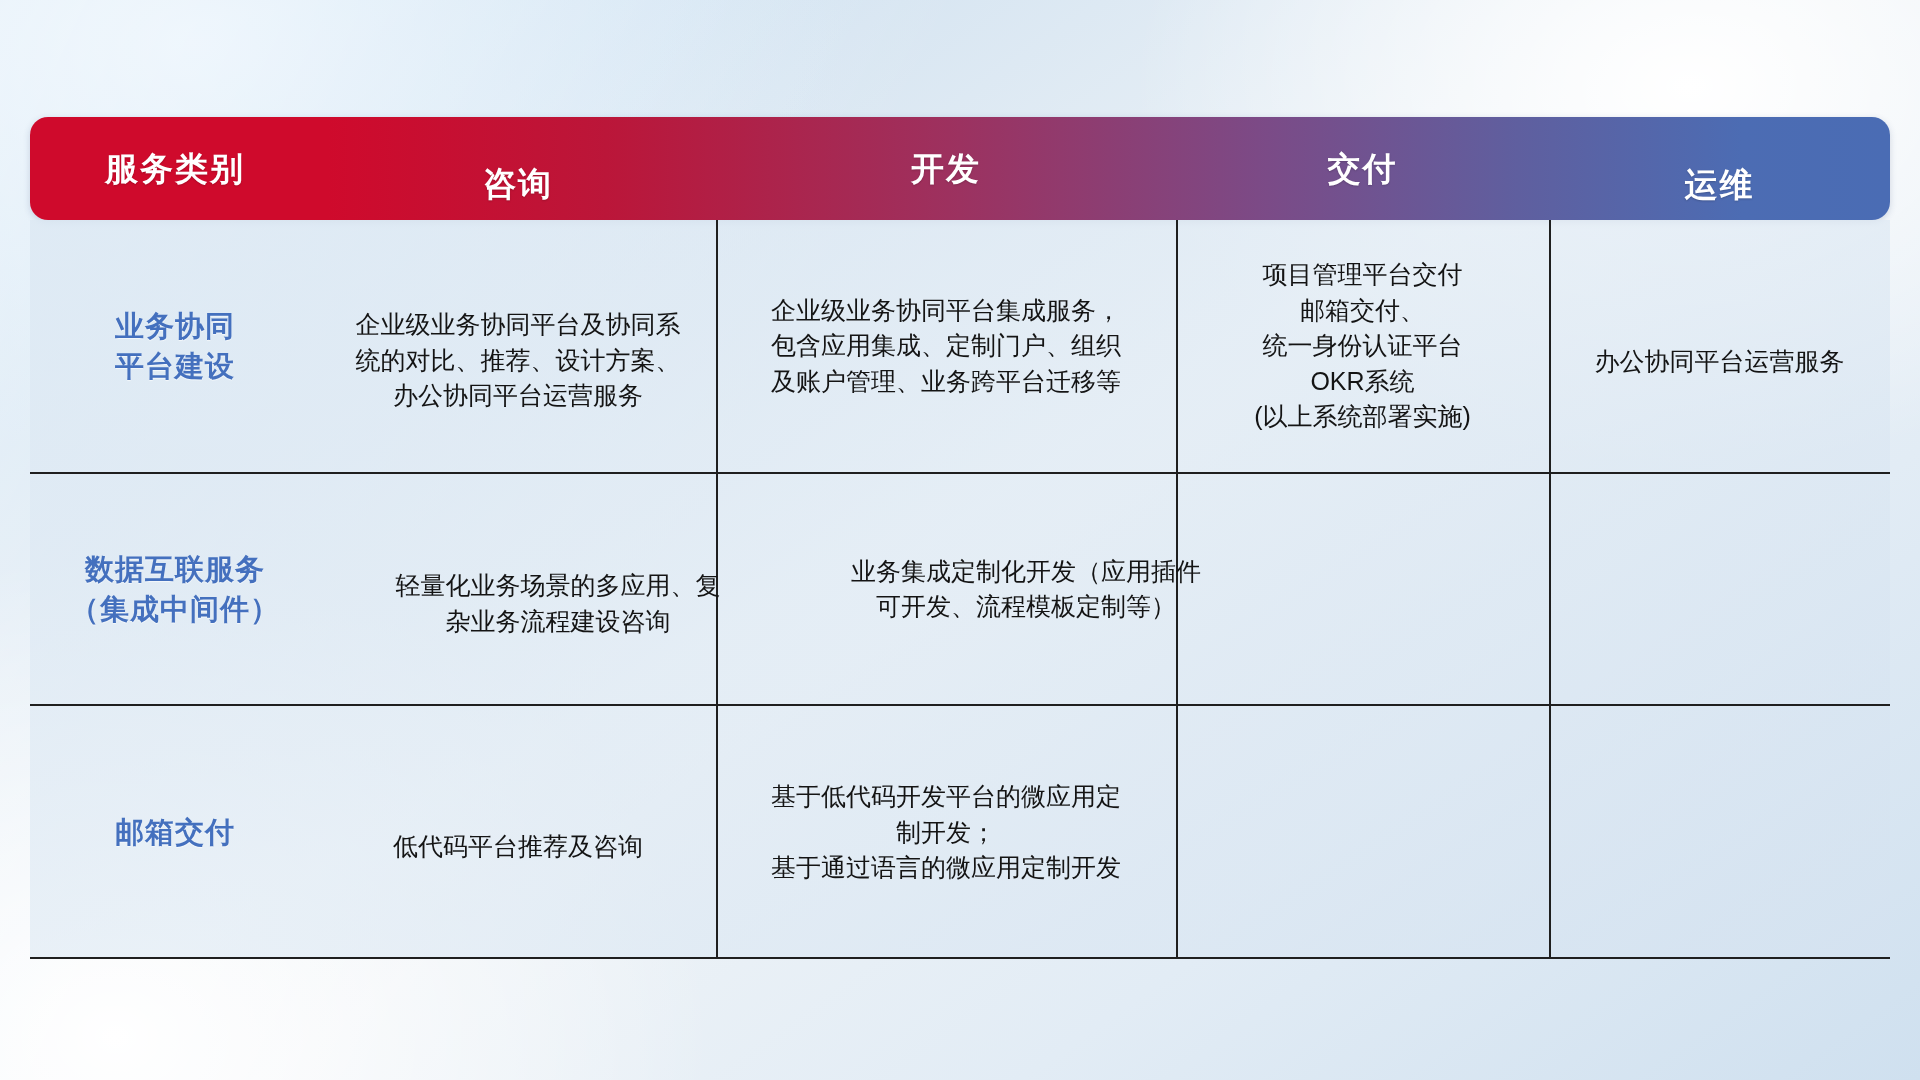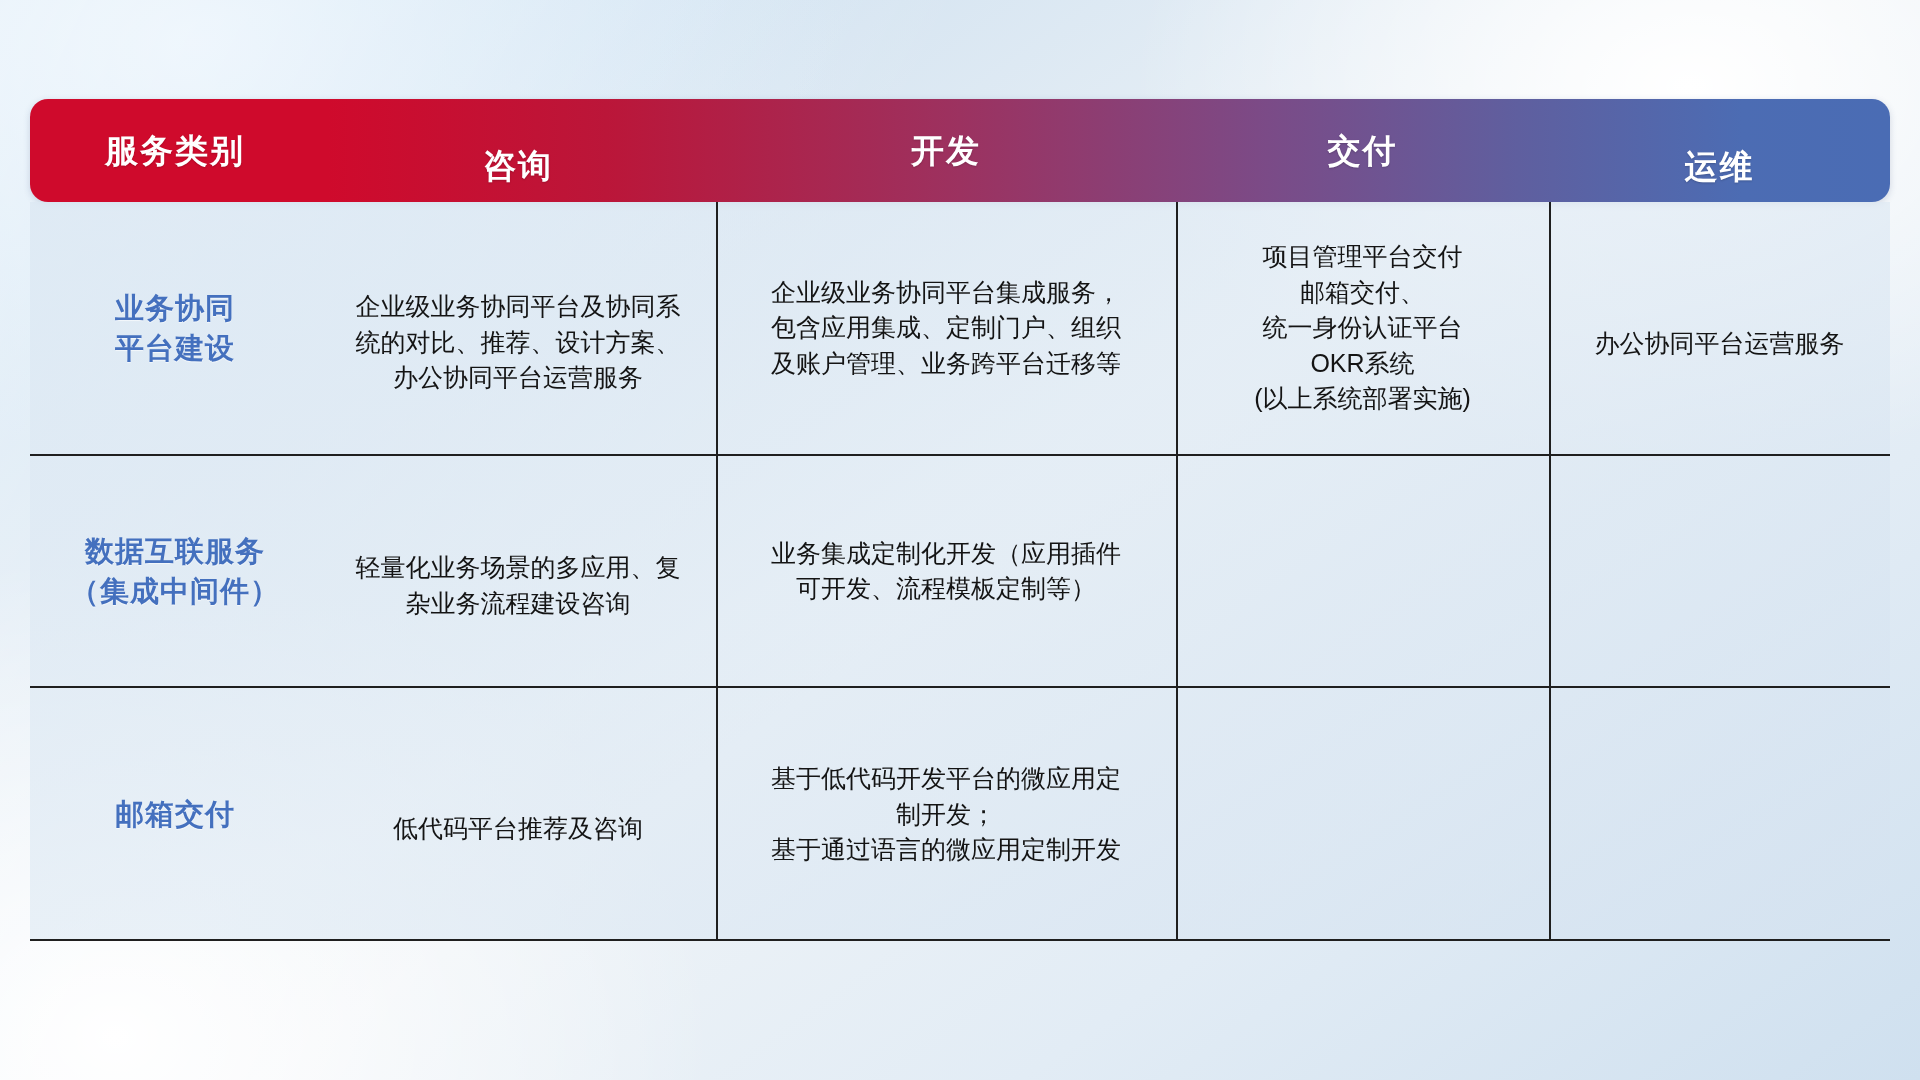--- a/index.html
+++ b/index.html
@@ -16,21 +16,21 @@
       radial-gradient(1100px 700px at 10% 4%, #e3f0fb 0%, rgba(227,240,251,0) 60%),
       radial-gradient(1000px 800px at 6% 96%, #ffffff 0%, rgba(255,255,255,0) 60%),
       linear-gradient(145deg,#b9d8ef 0%,#d8e6f2 26%,#eef3f7 52%,#e2ecf5 74%,#cfe0ef 100%);
   }
   #bg:after{
     content:"";position:absolute;inset:0;
     background:linear-gradient(115deg, rgba(255,255,255,.55) 0%, rgba(255,255,255,0) 40%);
   }
 
   #table-card{
-    position:absolute;left:30px;top:99px;width:1860px;height:840px;
+    position:absolute;left:30px;top:117px;width:1860px;height:840px;
   }
 
   .thead{
     position:relative;height:103px;
     border-radius:18px;
     background:linear-gradient(90deg,
         #cf0a2c 0%, #cf0a2c 16%, #bb1639 31%,
         #9c3260 50%, #7c4a86 66%, #5f5f9f 80%, #4c6cb3 92%, #4a6cb4 100%);
     box-shadow:0 2px 7px rgba(40,60,110,.18);
     display:flex;align-items:center;
@@ -42,21 +42,21 @@
   }
 
   .tbody{
     position:relative;
     height:737px;
     background:linear-gradient(150deg, rgba(220,232,243,.78) 0%, rgba(226,236,245,.72) 45%, rgba(212,226,240,.72) 100%);
     border-bottom:2px solid #1f1f1f;
   }
   .trow{position:relative;display:flex;align-items:center;}
   .trow.r1{height:252px;border-bottom:2px solid #1f1f1f;}
-  .trow.r2{height:230px;border-bottom:2px solid #1f1f1f;}
+  .trow.r2{height:230px;border-bottom:2px solid #1f1f1f;gap:40px;}
   .trow.r3{height:253px;}
 
   .vline{
     position:absolute;top:0;bottom:0;width:2px;background:#1f1f1f;
   }
   .vline.v1{left:686px;}
   .vline.v2{left:1146px;}
   .vline.v3{left:1519px;}
 
   .cell{

